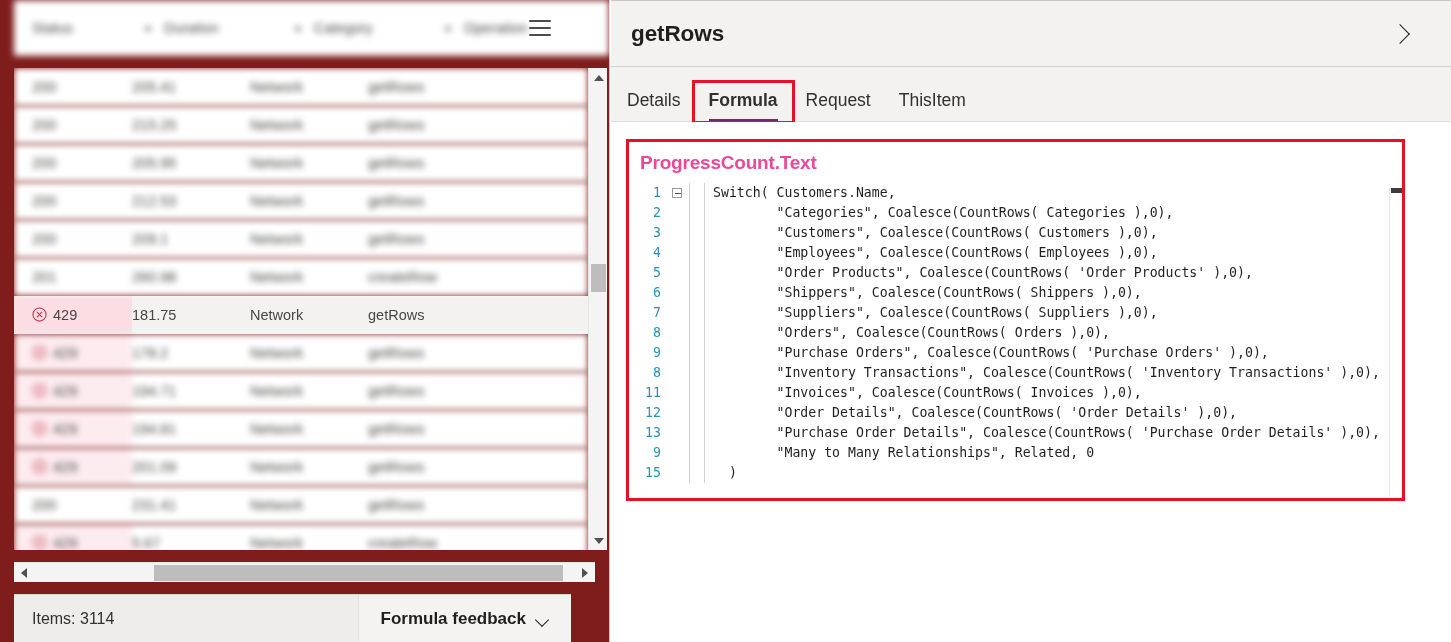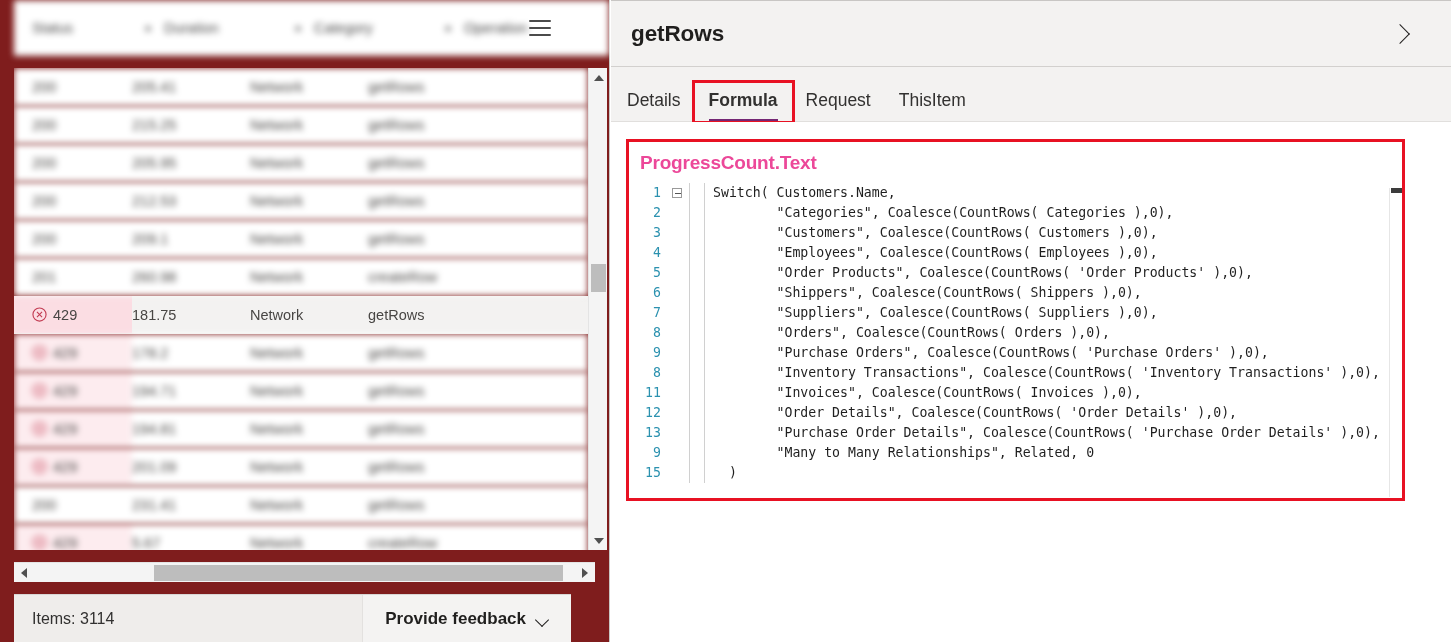--- a/index.html
+++ b/index.html
@@ -508,21 +508,21 @@
         <div class="hthumb"></div>
       </div>
       <div class="harrow">
           <div class="tri-right"></div>
         </div>
     </div>
 
     <div class="statusbar">
       <div class="items-count">Items: 3114</div>
       <div class="feedback">
-        <span>Provide feedback</span>
+        <span>Formula feedback</span>
         <span class="chev-down"></span>
       </div>
     </div>
   </div>
 
   <div class="right-panel">
 
     <div class="rp-header">
       <div class="rp-title">getRows</div>
       <div class="expand-btn">

